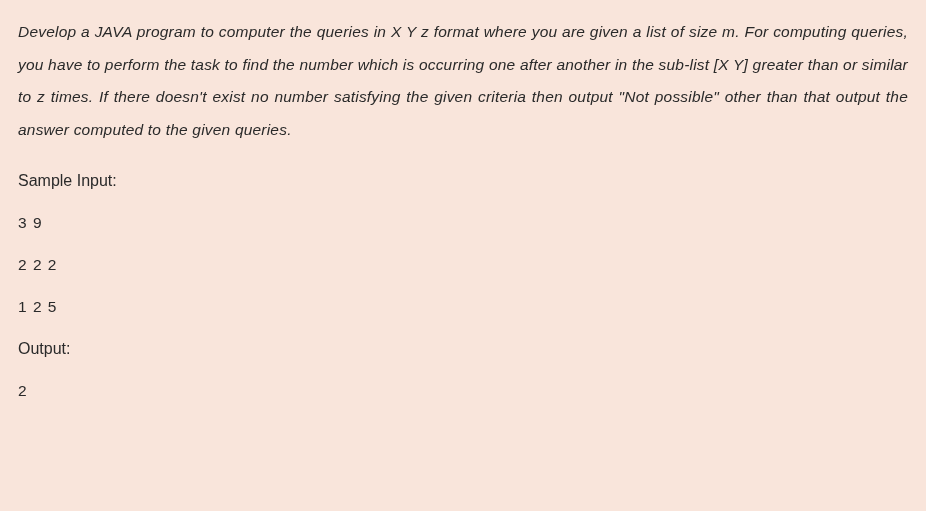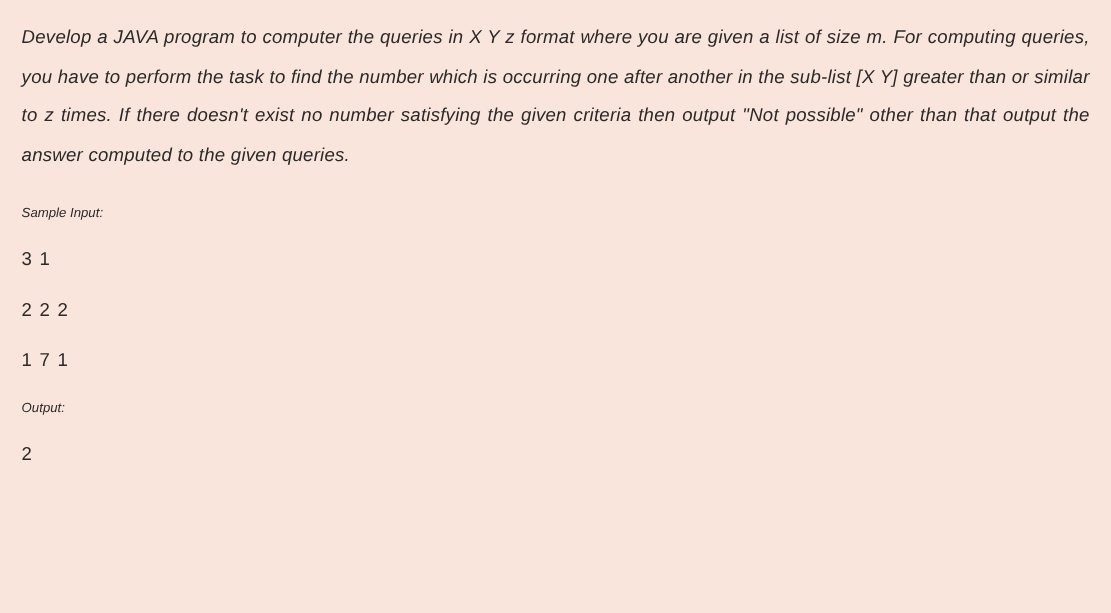--- a/index.html
+++ b/index.html
@@ -18,37 +18,36 @@
     }
     .problem-description {
       line-height: 2.1;
       text-align: justify;
       margin-bottom: 26px;
       letter-spacing: 0.2px;
       font-style: italic;
     }
     .io-label {
       margin-bottom: 24px;
-      font-size: 11px;
-      font-style: italic;
+      font-size: 16px;
     }
     .io-line {
       margin-bottom: 24px;
       font-size: 15.5px;
       letter-spacing: 1px;
     }
     .io-line-last {
       font-size: 15.5px;
       letter-spacing: 1px;
     }
   </style>
 </head>
 <body>
 
 <div class="problem-description">Develop a JAVA program to computer the queries in X Y z format where you are given a list of size m. For computing queries, you have to perform the task to find the number which is occurring one after another in the sub-list [X Y] greater than or similar to z times. If there doesn't exist no number satisfying the given criteria then output "Not possible" other than that output the answer computed to the given queries.</div>
 
 <div class="io-label">Sample Input:</div>
-<div class="io-line">3 1</div>
+<div class="io-line">3 9</div>
 <div class="io-line">2 2 2</div>
-<div class="io-line">1 7 1</div>
+<div class="io-line">1 2 5</div>
 
 <div class="io-label">Output:</div>
 <div class="io-line-last">2</div>
 
 </body></html>

